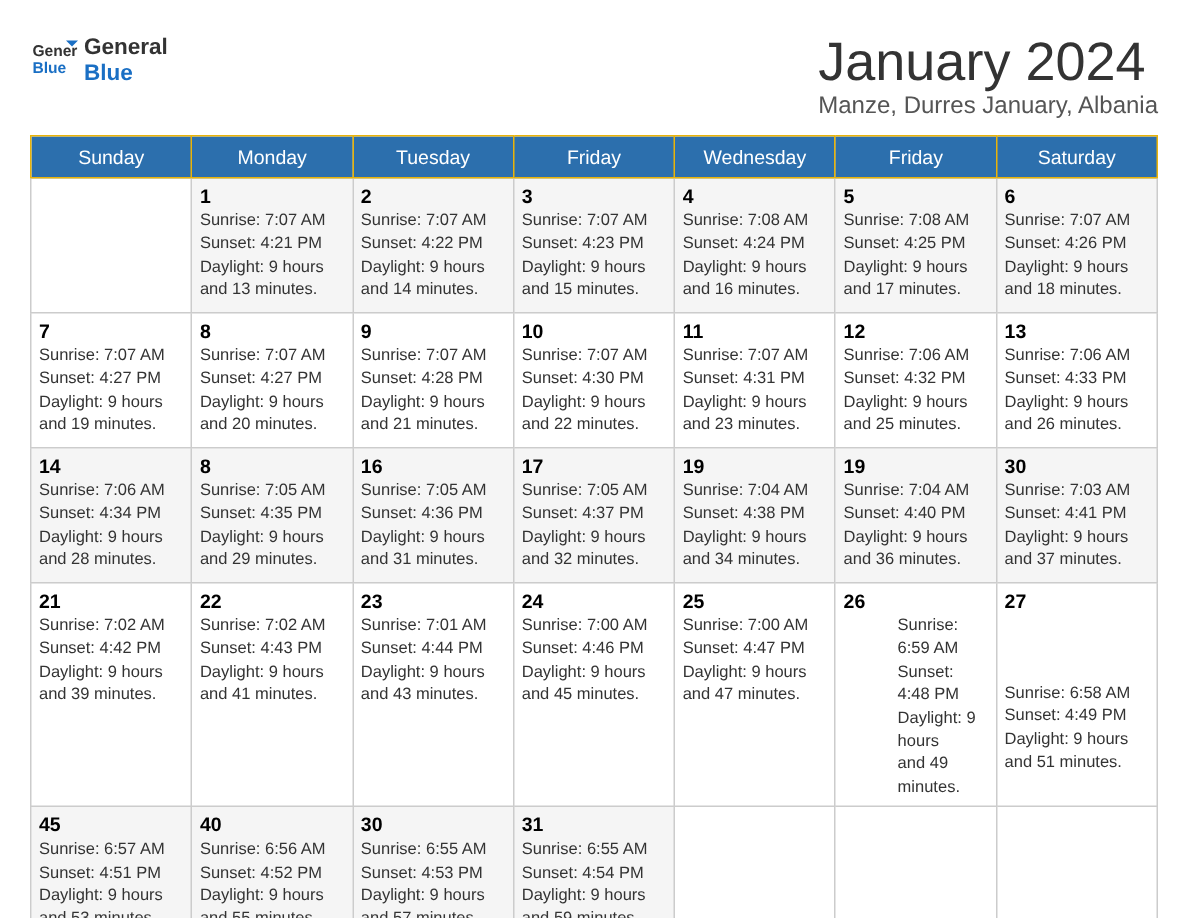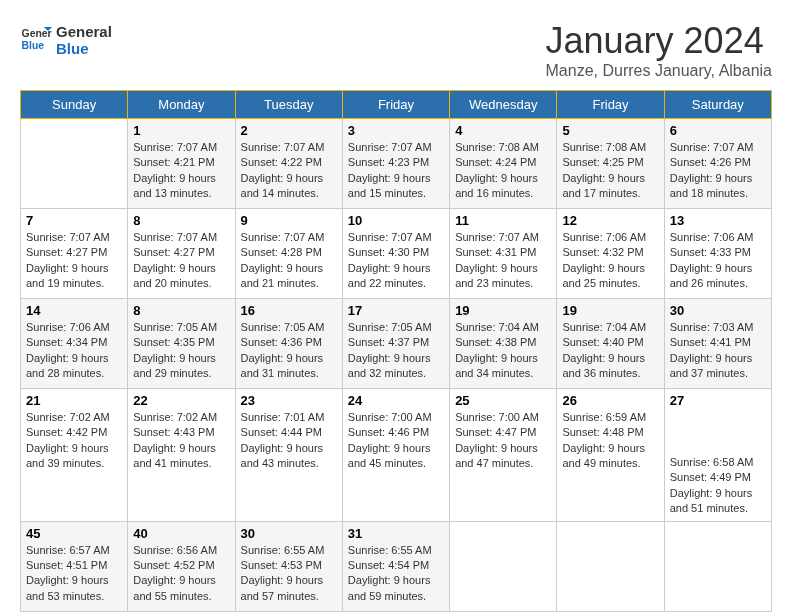--- a/index.html
+++ b/index.html
@@ -287,21 +287,21 @@
         </td>
         <td>
           <span class="day-num">25</span>
           <div class="day-info" style="white-space: pre-line;">Sunrise: 7:00 AM
 Sunset: 4:47 PM
 Daylight: 9 hours
 and 47 minutes.</div>
         </td>
         <td>
           <span class="day-num">26</span>
-          <div class="day-info" style="white-space: pre-line;">Sunrise: 6:59 AM
+          <div class="day-info" style="white-space: pre-line; margin-left: 36px;">Sunrise: 6:59 AM
 Sunset: 4:48 PM
 Daylight: 9 hours
 and 49 minutes.</div>
         </td>
         <td>
           <span class="day-num">27</span>
           <div class="day-info" style="white-space: pre-line; margin-top: 47px;">Sunrise: 6:58 AM
 Sunset: 4:49 PM
 Daylight: 9 hours
 and 51 minutes.</div>

